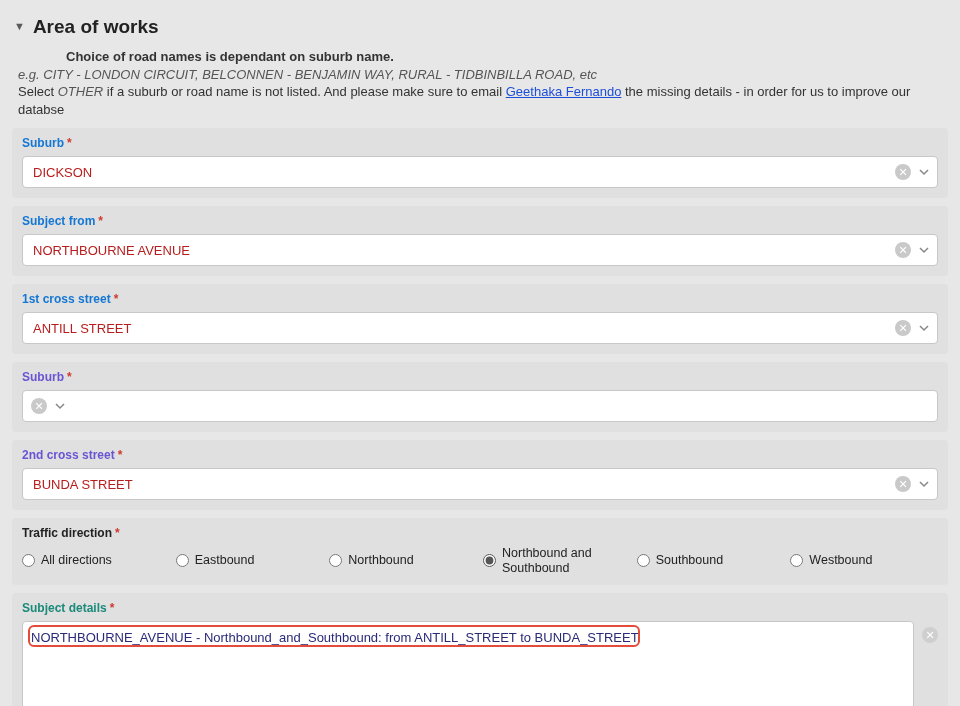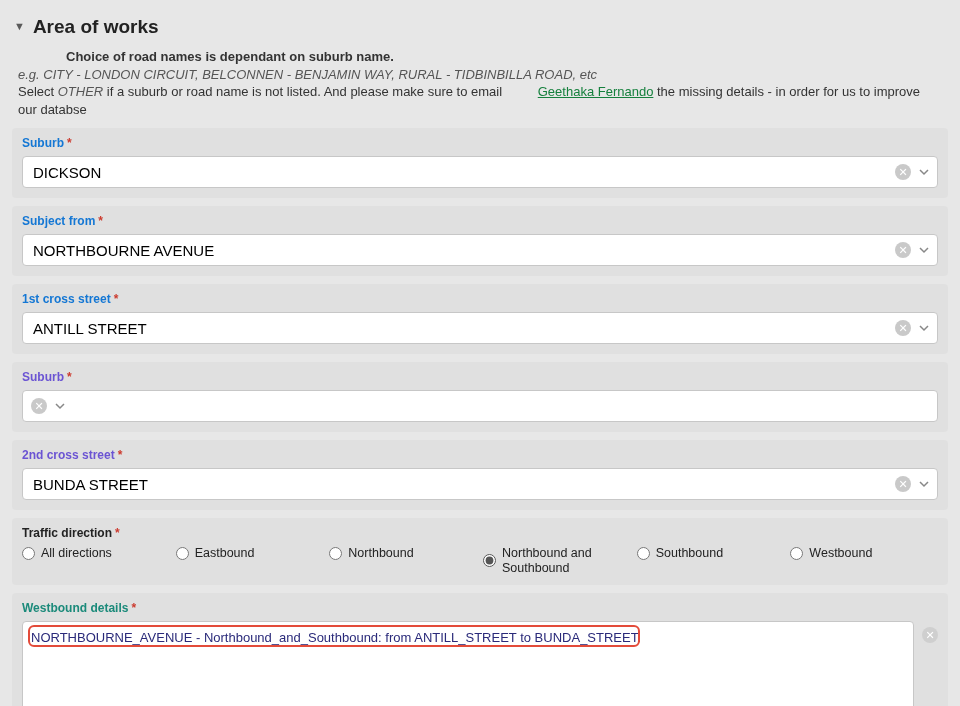--- a/index.html
+++ b/index.html
@@ -34,21 +34,21 @@
     font-weight: 700;
     color: #222;
   }
   .helper {
     margin: 4px 6px 10px 6px;
     line-height: 1.35;
     color: #333;
   }
   .helper .bold { font-weight: 700; margin-left: 48px; }
   .helper .italic { font-style: italic; color:#555; }
-  .helper a { color: #15803d; text-decoration: underline; margin-left: 32px; }
+  .helper a { color: #1d4ed8; text-decoration: underline; }
 
   .field-block {
     background: #e0e0e0;
     border-radius: 4px;
     padding: 8px 10px 10px 10px;
     margin-bottom: 8px;
   }
   .field-label {
     font-size: 12px;
     font-weight: 600;
@@ -70,22 +70,22 @@
     background: #fff;
     border: 1px solid #c7c7c7;
     border-radius: 4px;
     height: 32px;
     padding: 0 8px;
   }
   .combo input {
     border: none;
     outline: none;
     flex: 1 1 auto;
-    font-size: 15px;
-    color: #000000;
+    font-size: 13px;
+    color: #b91c1c;
     background: transparent;
     height: 100%;
   }
   .combo .clear, .textarea-wrap .clear {
     width: 16px; height: 16px;
     border-radius: 50%;
     background: #c9c9c9;
     color: #fff;
     font-size: 11px;
     line-height: 16px;
@@ -100,21 +100,21 @@
     color: #888;
     cursor: pointer;
   }
   .combo .chev svg { width: 10px; height: 10px; }
 
   .radio-row {
     display: flex;
     flex-wrap: nowrap;
     gap: 6px;
     margin-top: 6px;
-    align-items: flex-start;
+    align-items: center;
   }
   .radio-item {
     display: flex;
     align-items: center;
     gap: 6px;
     font-size: 12.5px;
     color: #222;
     cursor: pointer;
     flex: 1 1 0;
     min-width: 0;
@@ -279,21 +279,21 @@
         </label>
         <label class="radio-item">
           <input type="radio" name="traffic-direction" style="">
           <span>Westbound</span>
         </label>
       </div>
   </div>
 
   <div class="field-block">
     <div class="field-label lbl-teal">
-      <span>Westbound details</span>
+      <span>Subject details</span>
         <span class="req">*</span>
     </div>
     <div class="textarea-wrap">
       <textarea style="">NORTHBOURNE_AVENUE - Northbound_and_Southbound: from ANTILL_STREET to BUNDA_STREET.</textarea>
       <span class="clear">✕</span>
       <div class="highlight-ring"></div>
     </div>
   </div>
 
 </div>

